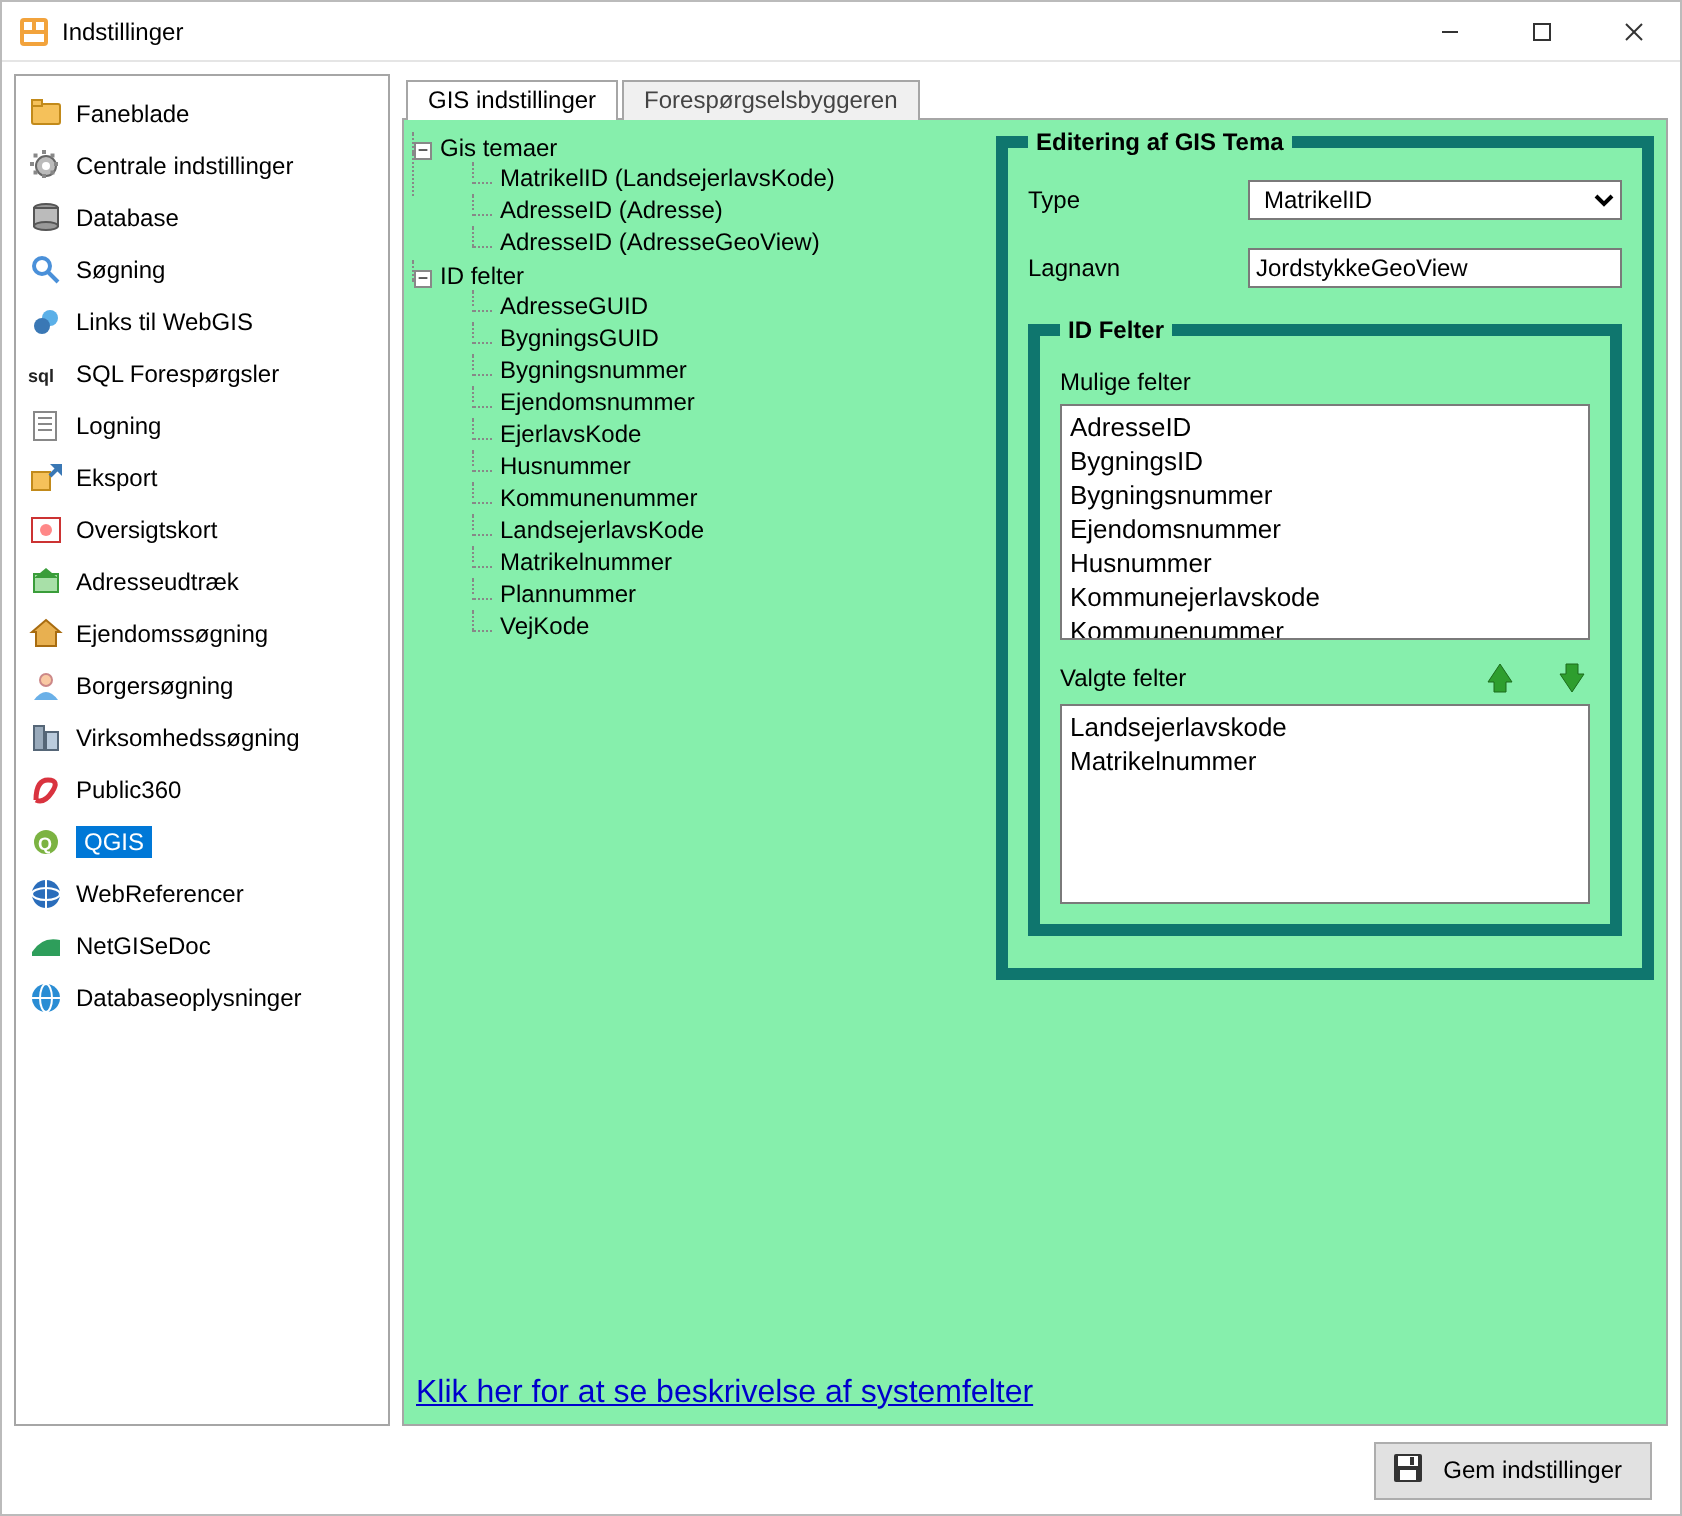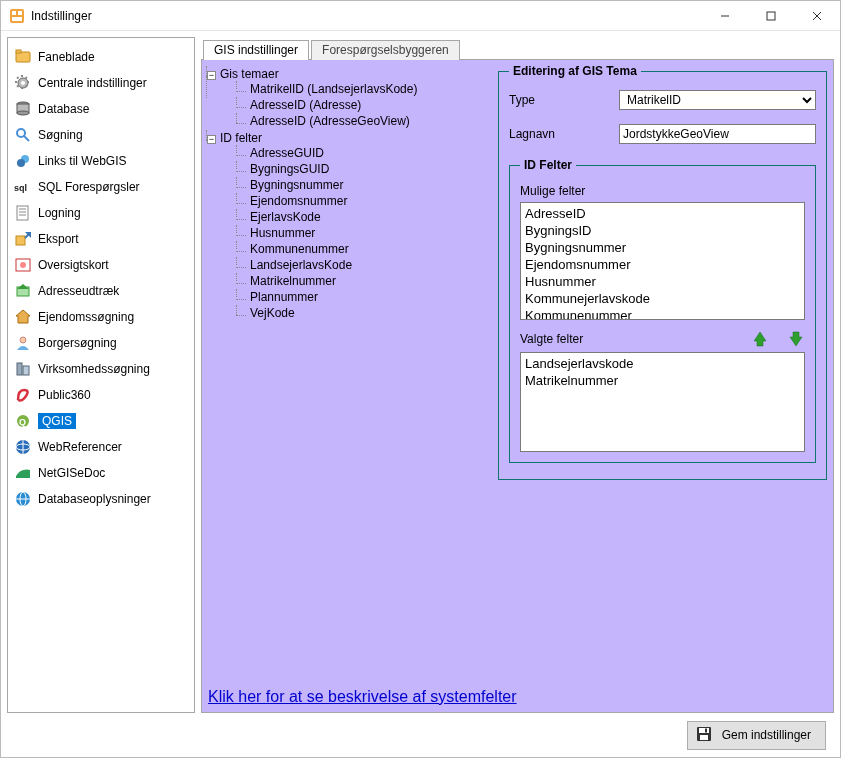--- a/index.html
+++ b/index.html
@@ -17,35 +17,35 @@
   .nav-panel { width: 188px; border: 1px solid #a6a6a6; background: #fff; padding: 6px 2px; overflow: hidden; }
   .nav-item { display: flex; align-items: center; gap: 6px; height: 26px; padding: 0 4px; white-space: nowrap; cursor: default; }
   .nav-item .nav-icon { width: 18px; height: 18px; display: flex; align-items: center; justify-content: center; flex-shrink: 0; }
   .nav-item .nav-label { font-size: 12px; }
   .nav-item.selected .nav-label-wrap { background: #0078d7; color: #fff; padding: 1px 4px; }
   
   .content { flex: 1; display: flex; flex-direction: column; min-height: 0; }
   .tabbar { display: flex; align-items: flex-end; height: 22px; padding-left: 2px; }
   .tab { border: 1px solid #a6a6a6; border-bottom: none; padding: 2px 10px 3px; margin-right: 2px; background: #f0f0f0; font-size: 12px; position: relative; top: 1px; color: #444; }
   .tab.active { background: #fff; z-index: 2; color: #000; }
-  .tabpanel { flex: 1; border: 1px solid #a6a6a6; background: #c4b5fd; display: flex; flex-direction: column; min-height: 0; }
+  .tabpanel { flex: 1; border: 1px solid #a6a6a6; background: #86efac; display: flex; flex-direction: column; min-height: 0; }
   .tabcontent { flex: 1; display: flex; min-height: 0; }
   
   .tree-pane { width: 292px; border-right: 0; padding: 6px 2px 6px 2px; overflow: auto; font-family: Verdana, sans-serif; font-size: 12px; color: #000; }
   .tree ul { list-style: none; margin: 0; padding-left: 16px; }
   .tree > ul { padding-left: 2px; }
   .tree li { position: relative; padding: 1px 0 1px 14px; white-space: nowrap; }
   .tree li::before { content: ""; position: absolute; left: 0; top: 0; bottom: 50%; border-left: 1px dotted #888; }
   .tree li::after { content: ""; position: absolute; left: 0; top: 10px; width: 10px; border-top: 1px dotted #888; }
   .tree li:last-child::before { bottom: auto; height: 10px; }
   .tree .toggle { display: inline-block; width: 9px; height: 9px; border: 1px solid #888; line-height: 7px; text-align: center; font-size: 9px; margin-right: 4px; background: #fff; margin-left: -13px; position: relative; z-index: 1; }
   .tree .node-label { }
   
   .form-pane { flex: 1; padding: 4px 6px 6px 4px; display: flex; flex-direction: column; min-height: 0; }
-  fieldset { border: 1px solid #0f766e; margin: 0 0 6px 0; padding: 8px 10px 10px; }
+  fieldset { border: 6px solid #0f766e; margin: 0 0 6px 0; padding: 8px 10px 10px; }
   fieldset legend { padding: 0 4px; font-size: 12px; font-weight: bold; }
   .id-fieldset legend { font-weight: bold; }
   .row { display: flex; align-items: center; margin: 4px 0 14px; }
   .row label { width: 110px; font-size: 12px; }
   .row .control { flex: 1; }
   select, input[type=text] { width: 100%; font-family: inherit; font-size: 12px; border: 1px solid #7a7a7a; height: 20px; padding: 0 3px; background: #fff; }
   .listbox { width: 100%; height: 118px; border: 1px solid #7a7a7a; background: #fff; overflow-y: scroll; padding: 2px 2px; font-size: 13px; line-height: 17px; }
   .listbox.noscroll { overflow: hidden; }
   .listbox div { padding: 0 2px; white-space: nowrap; }
   .subhead { font-size: 12px; margin: 4px 0 4px 0; }

